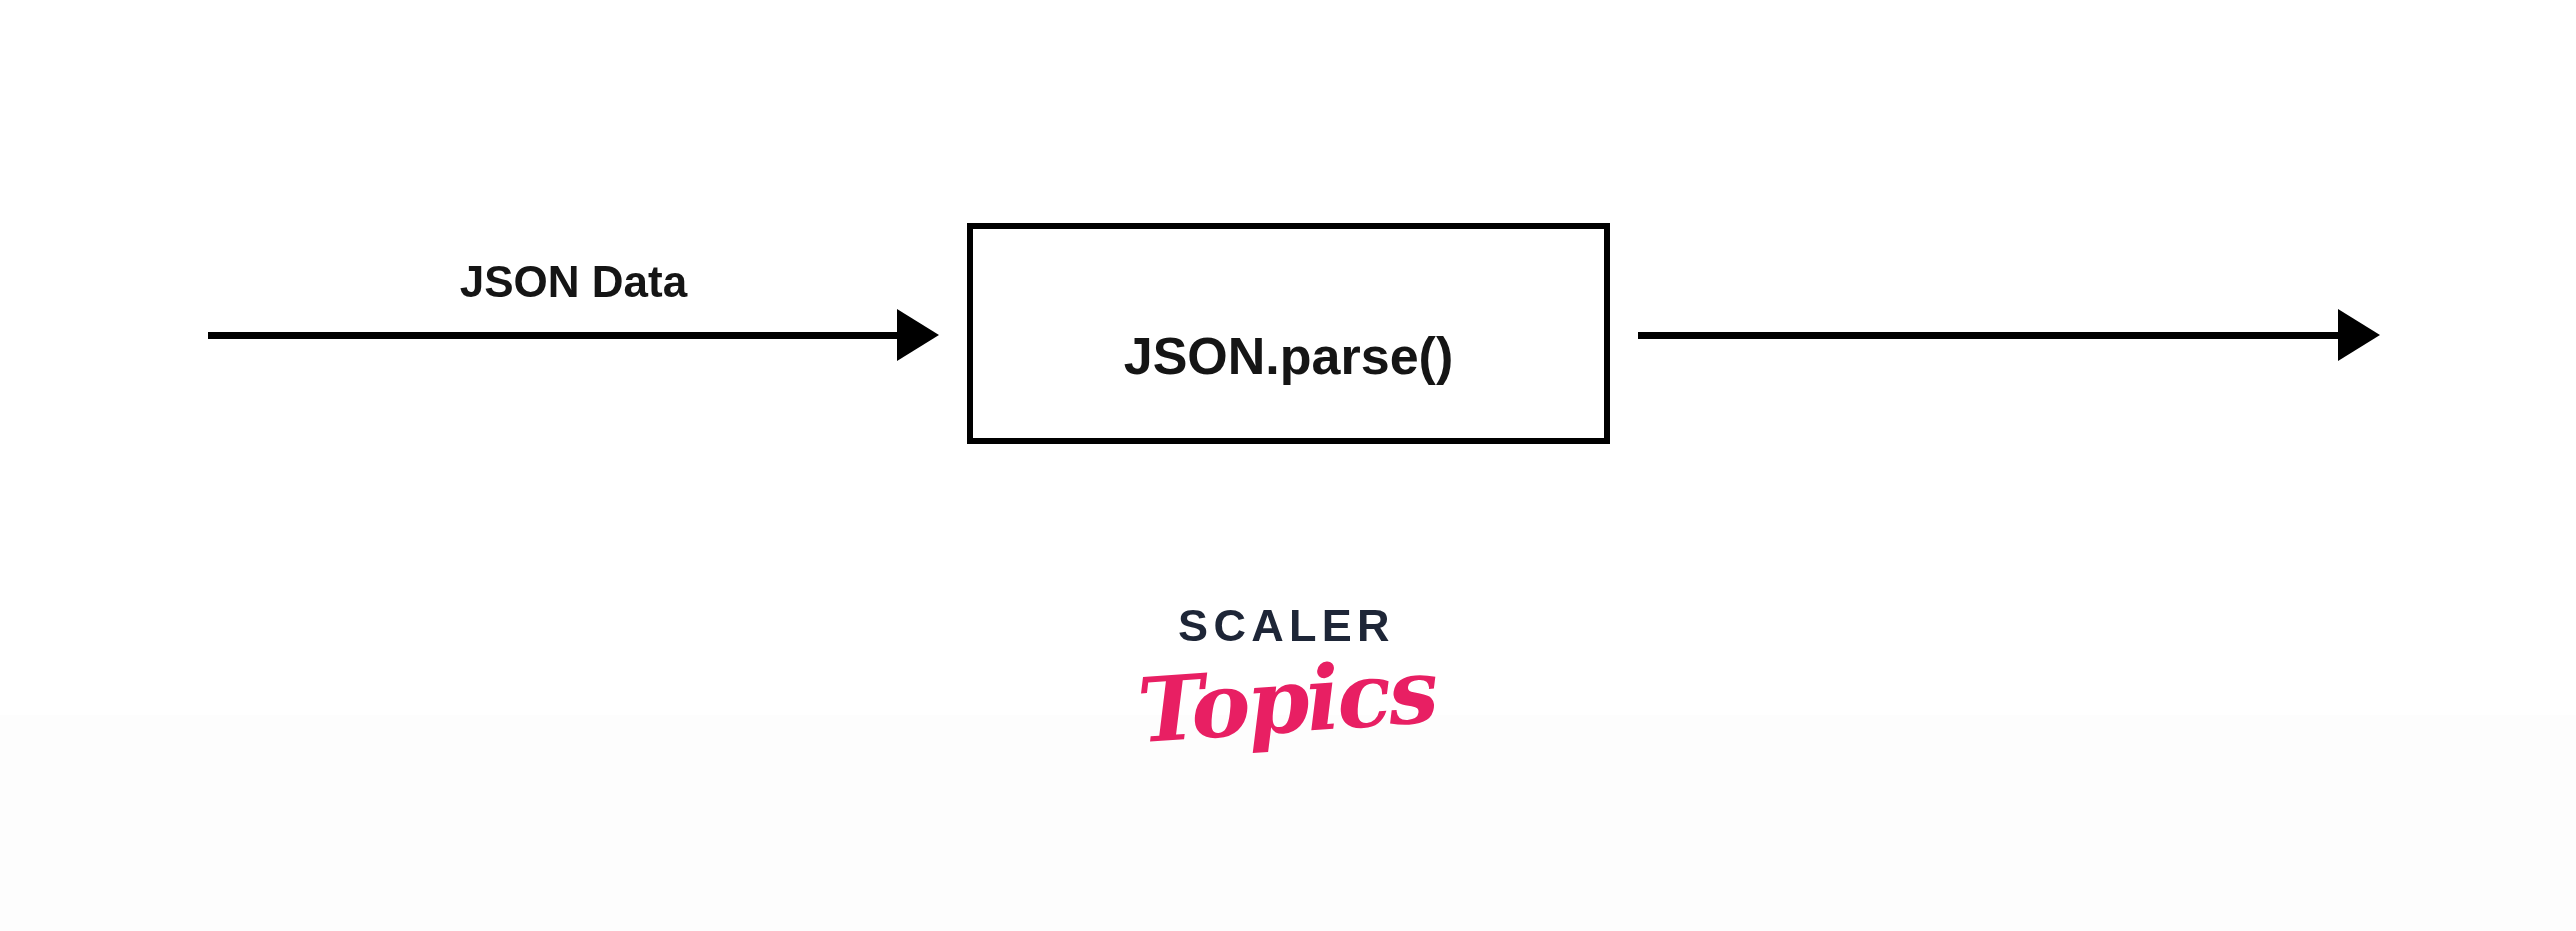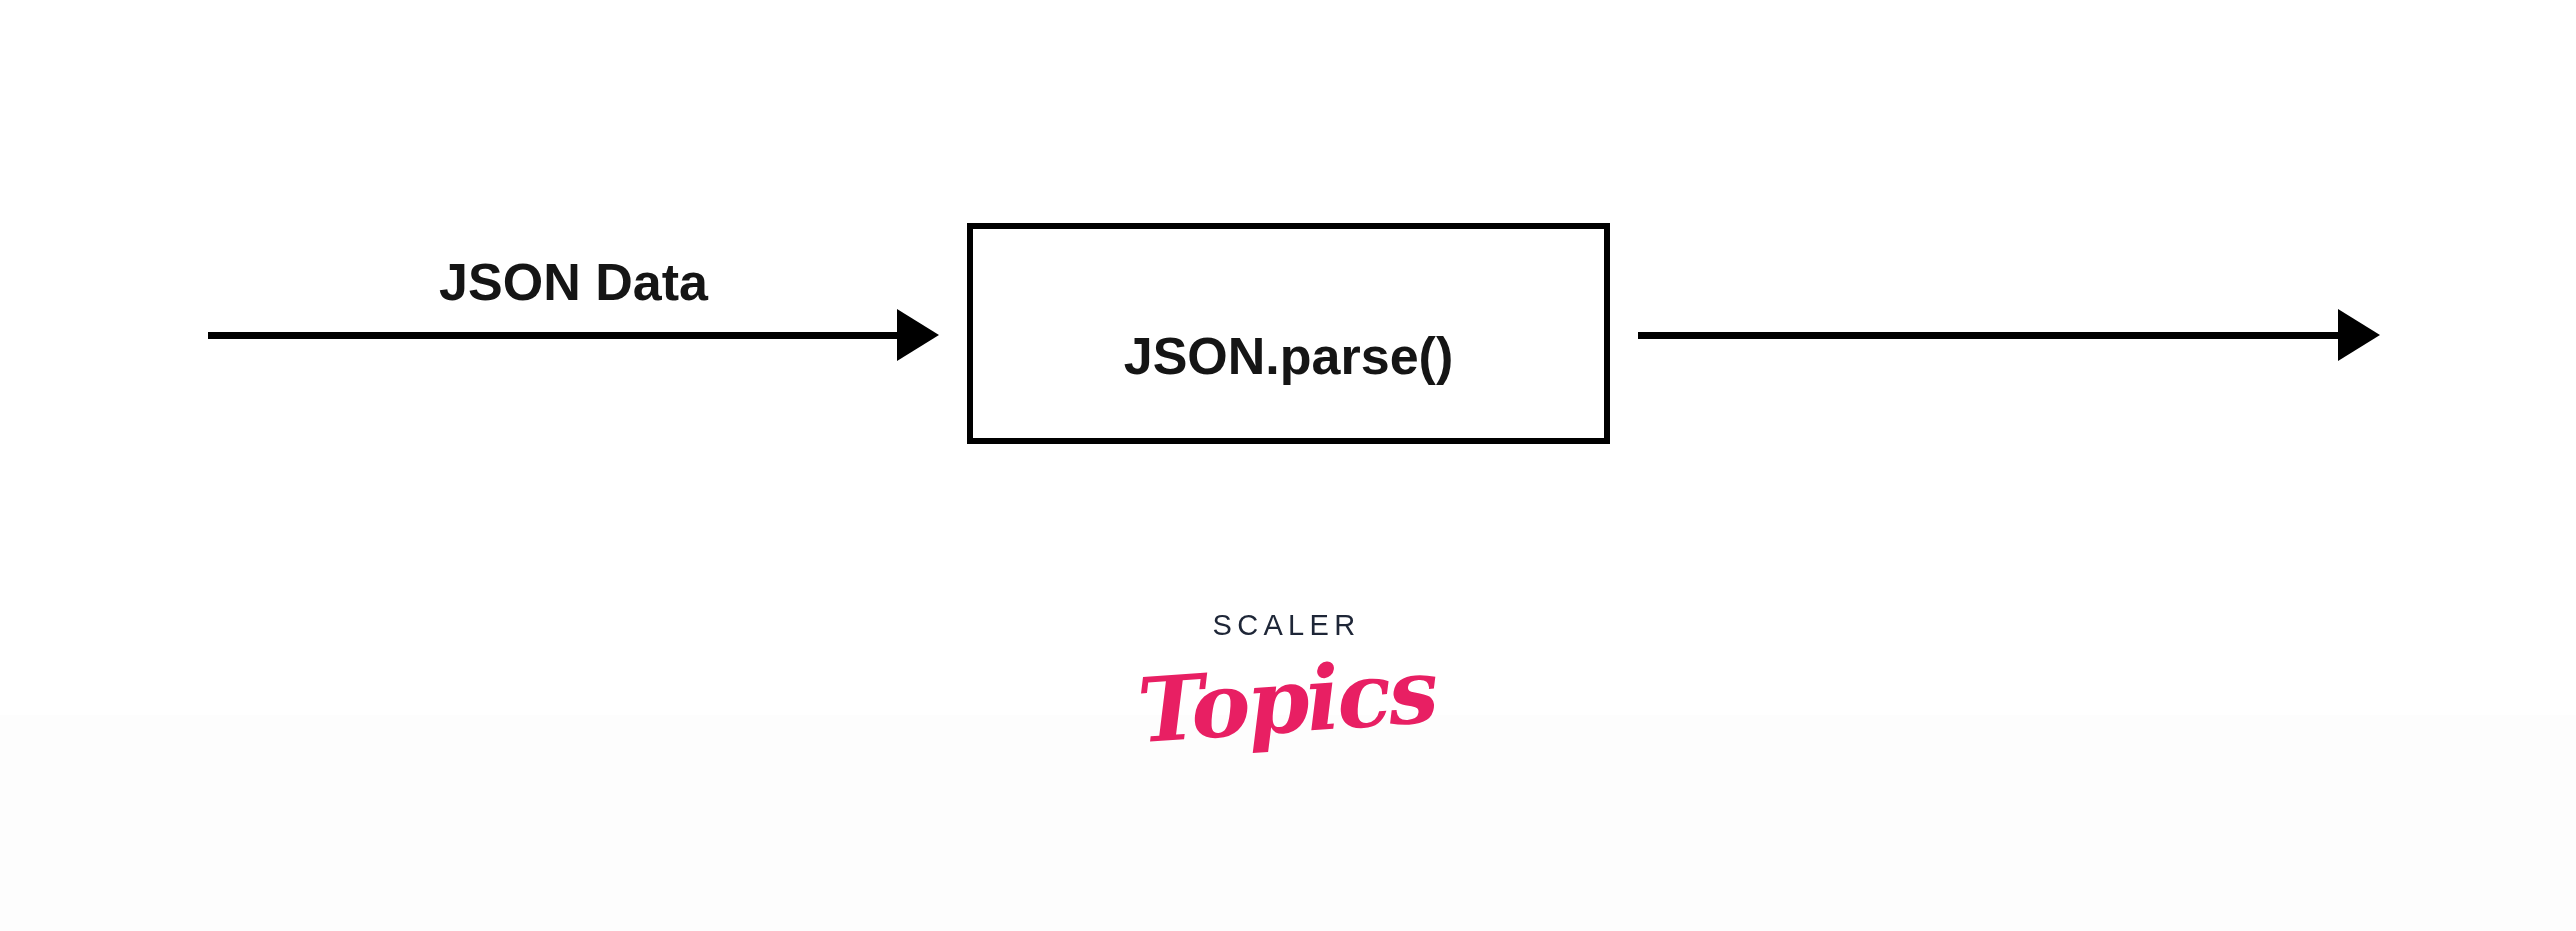--- a/index.html
+++ b/index.html
@@ -23,21 +23,21 @@
     position: absolute;
     left: 0; right: 0;
     top: 715px; height: 217px;
     background: #fdfdfd;
   }
   .flow-label {
     position: absolute;
     top: 256px;
     height: 52px;
     line-height: 52px;
-    font-size: 52px;
+    font-size: 44px;
     font-weight: bold;
     color: #151515;
     text-align: center;
     letter-spacing: 0px;
     white-space: nowrap;
   }
   .label-input  { left: 208px;  width: 731px; }
   .label-output { left: 1638px; width: 743px; }
 
   .arrow-shaft {
@@ -78,22 +78,22 @@
     margin-top: 44px;
   }
 
   .brand-logo {
     position: absolute;
     left: 1097px; top: 603px;
     width: 379px;
     text-align: center;
   }
   .brand-primary {
-    font-size: 29px;
-    font-weight: normal;
+    font-size: 45px;
+    font-weight: bold;
     letter-spacing: 5.3px;
     color: var(--navy);
     line-height: 45px;
   }
   .brand-secondary {
     margin-top: -4.5px;
     font-family: "DejaVu Serif", serif;
     font-style: italic;
     font-weight: bold;
     font-size: 89px;

